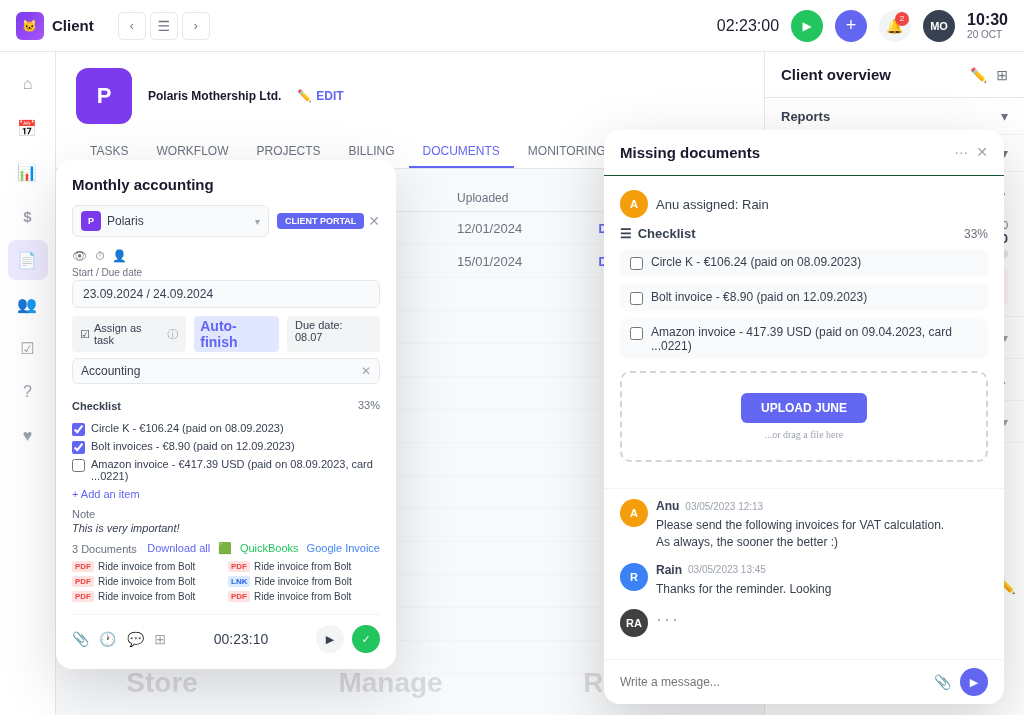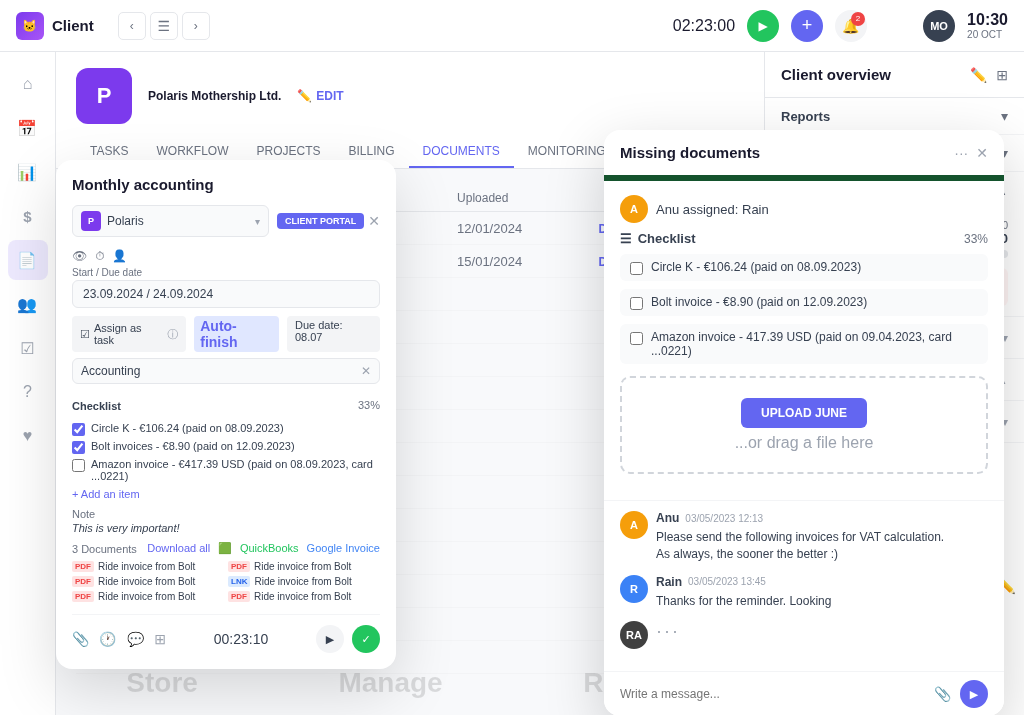--- a/index.html
+++ b/index.html
@@ -114,21 +114,20 @@
     }
     .avatar-btn {
       width: 32px; height: 32px;
       background: #374151;
       border-radius: 50%;
       display: flex; align-items: center; justify-content: center;
       color: white;
       font-size: 11px;
       font-weight: 600;
       cursor: pointer;
-      margin-left: 44px;
     }
     .clock-display {
       text-align: left;
     }
     .clock-time {
       font-size: 16px;
       font-weight: 600;
       color: #1a1a2e;
     }
     .clock-date {
@@ -527,23 +526,23 @@
       width: 400px;
       background: #fff;
       border-radius: 16px;
       box-shadow: 0 20px 60px rgba(0,0,0,0.18);
       z-index: 30;
       overflow: hidden;
     }
     .missing-modal-header {
       padding: 14px 16px;
       display: flex;
-      align-items: flex-end;
+      align-items: flex-start;
       justify-content: space-between;
-      border-bottom: 6px solid #14532d;
+      border-bottom: 1px solid #14532d;
     }
     .missing-modal-title {
       font-size: 15px;
       font-weight: 700;
       color: #1a1a2e;
     }
     .missing-modal-icons {
       display: flex;
       gap: 8px;
       color: #9ca3af;
@@ -630,22 +629,23 @@
       color: white;
       border: none;
       padding: 8px 20px;
       border-radius: 6px;
       font-size: 12px;
       font-weight: 600;
       cursor: pointer;
       margin-bottom: 6px;
     }
     .upload-hint {
-      font-size: 16px;
+      font-size: 10px;
       color: #9ca3af;
+      font-family: Liberation Serif, serif;
     }
     .chat-section {
       border-top: 1px solid #f3f4f6;
       padding: 10px 16px;
     }
     .chat-message {
       display: flex;
       gap: 8px;
       margin-bottom: 12px;
     }

